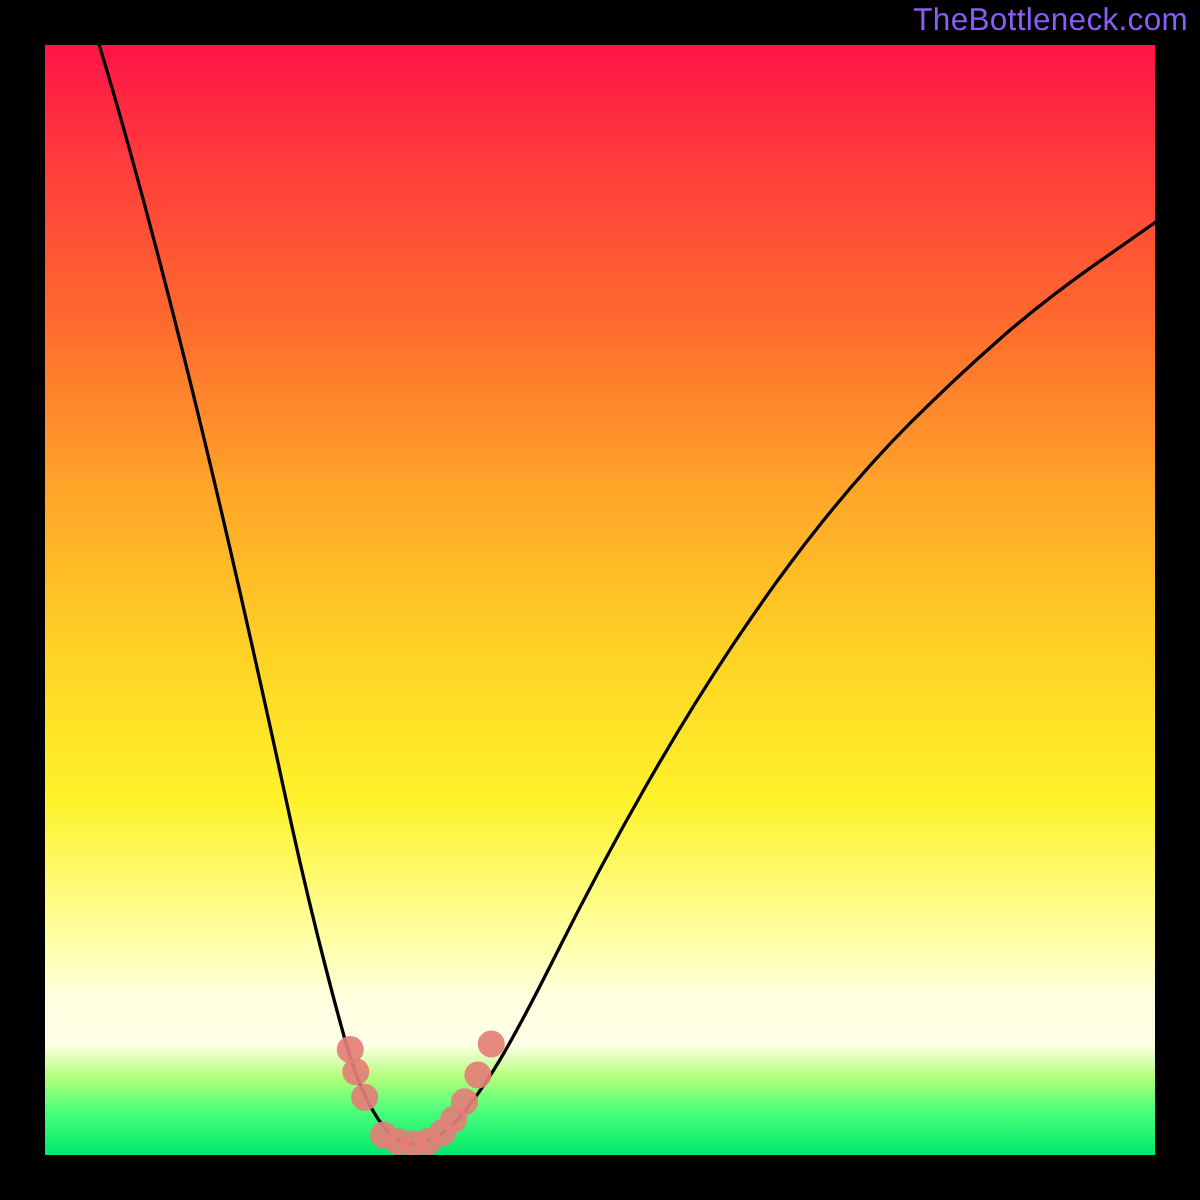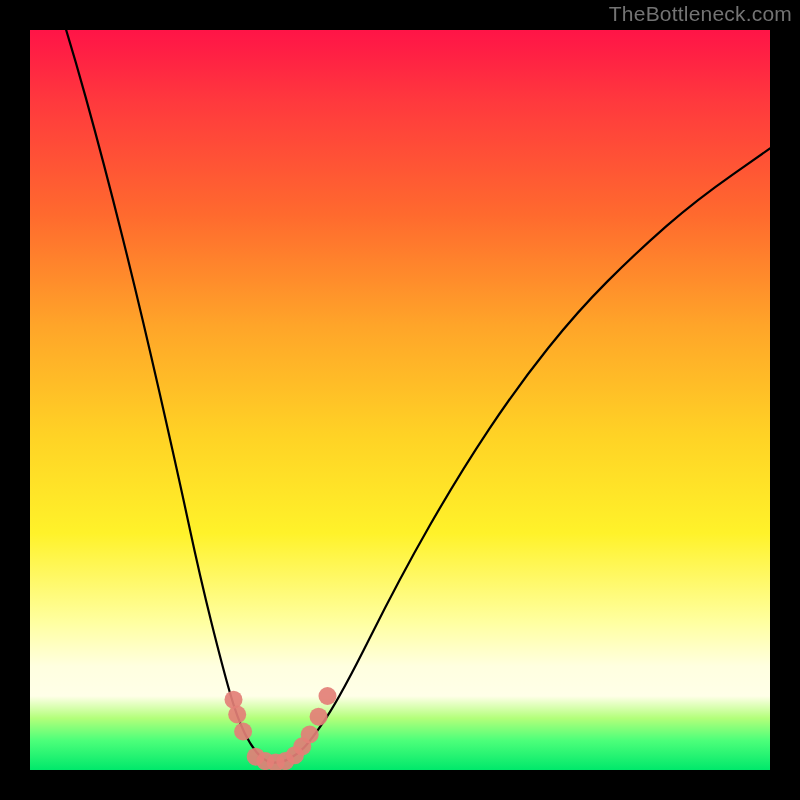--- a/index.html
+++ b/index.html
@@ -49,21 +49,21 @@
   svg.curve {
     position: absolute;
     inset: 0;
     width: 100%;
     height: 100%;
   }
   .watermark {
     position: absolute;
     top: 2px;
     right: 8px;
-    color: #737373;
+    color: #8b5cf6;
     font-size: 21px;
     font-weight: 500;
     letter-spacing: 0.2px;
     user-select: none;
   }
 </style>
 </head>
 <body>
 
 <div class="frame">

